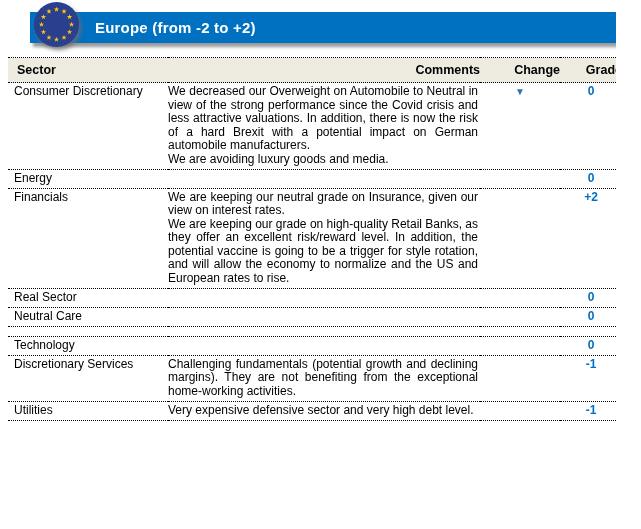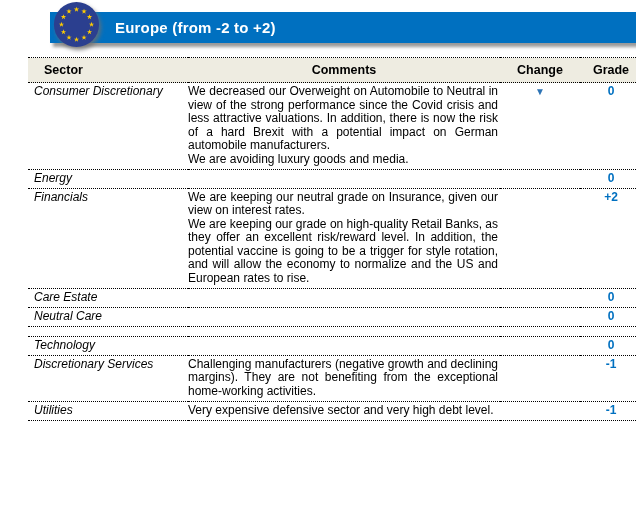--- a/index.html
+++ b/index.html
@@ -1,38 +1,38 @@
 <!DOCTYPE html>
 <html><head>
 <meta charset="utf-8">
 <style>
   html,body{margin:0;padding:0;background:#fff;}
   .page{position:relative;width:616px;height:529px;background:#ffffff;overflow:hidden;
-        font-family:"Liberation Sans",sans-serif;color:#000;margin-left:20px;}
+        font-family:"Liberation Sans",sans-serif;color:#000;}
 
   
   .banner{position:absolute;left:30px;top:12px;width:595px;height:31px;background:#0070C0;
           box-shadow:3px 4px 3px rgba(120,120,120,0.75);}
   .banner-title{position:absolute;left:65px;top:0;height:31px;line-height:31px;
                 color:#ffffff;font-size:15px;font-weight:bold;letter-spacing:0.2px;white-space:nowrap;}
   .emblem{position:absolute;left:3px;top:-11px;width:47px;height:47px;
           filter:drop-shadow(2px 3px 2px rgba(110,110,110,0.8));}
   .emblem svg{display:block;width:100%;height:100%;}
 
   
   table.grades{position:absolute;left:8px;top:57px;width:614px;border-collapse:collapse;
                table-layout:fixed;font-size:12px;}
   col.c1{width:160px;} col.c2{width:312px;} col.c3{width:80px;} col.c4{width:62px;}
   thead th{background:#EEECE1;border-top:1px dotted #000;border-bottom:1px dotted #000;
            font-size:12.5px;font-weight:bold;padding:5px 0;vertical-align:middle;}
-  th.h-sector{text-align:left;padding-left:16px;}
-  th.h-comments,th.h-change,th.h-grade{text-align:center;}
+  th.h-sector{text-align:left;padding-left:9px;}
+  th.h-comments,th.h-change,th.h-grade{text-align:right;}
   tbody td{border-bottom:1px dotted #000;vertical-align:top;padding:2px 0 2.5px 0;
            line-height:13.5px;}
-  td.c-sector{padding-left:6px;font-style:italic;}
+  td.c-sector{padding-left:6px;}
   td.c-comments{text-align:justify;white-space:pre-line;padding-right:2px;}
   td.c-change{text-align:center;}
   td.c-grade{text-align:center;color:#0070C0;font-weight:bold;}
   .tri{color:#2E74B5;font-size:10px;line-height:13.5px;}
   tr.spacer-row td{height:9px;padding:0;border-bottom:1px dotted #000;}
 </style>
 </head>
 <body>
 
 <div class="page">
@@ -91,21 +91,21 @@
       <td class="c-grade">0</td>
     </tr>
         <tr>
       <td class="c-sector">Financials</td>
       <td class="c-comments">We are keeping our neutral grade on Insurance, given our view on interest rates.
 We are keeping our grade on high-quality Retail Banks, as they offer an excellent risk/reward level. In addition, the potential vaccine is going to be a trigger for style rotation, and will allow the economy to normalize and the US and European rates to rise.</td>
       <td class="c-change"></td>
       <td class="c-grade">+2</td>
     </tr>
         <tr>
-      <td class="c-sector">Care Estate</td>
+      <td class="c-sector">Real Sector</td>
       <td class="c-comments"></td>
       <td class="c-change"></td>
       <td class="c-grade">0</td>
     </tr>
         <tr>
       <td class="c-sector">Neutral Care</td>
       <td class="c-comments"></td>
       <td class="c-change"></td>
       <td class="c-grade">0</td>
     </tr>
@@ -113,21 +113,21 @@
           <td colspan="4"></td>
         </tr>
         <tr>
       <td class="c-sector">Technology</td>
       <td class="c-comments"></td>
       <td class="c-change"></td>
       <td class="c-grade">0</td>
     </tr>
         <tr>
       <td class="c-sector">Discretionary Services</td>
-      <td class="c-comments">Challenging manufacturers (negative growth and declining margins). They are not benefiting from the exceptional home-working activities.</td>
+      <td class="c-comments">Challenging fundamentals (potential growth and declining margins). They are not benefiting from the exceptional home-working activities.</td>
       <td class="c-change"></td>
       <td class="c-grade">-1</td>
     </tr>
         <tr>
       <td class="c-sector">Utilities</td>
       <td class="c-comments">Very expensive defensive sector and very high debt level.</td>
       <td class="c-change"></td>
       <td class="c-grade">-1</td>
     </tr>
       </tbody>

